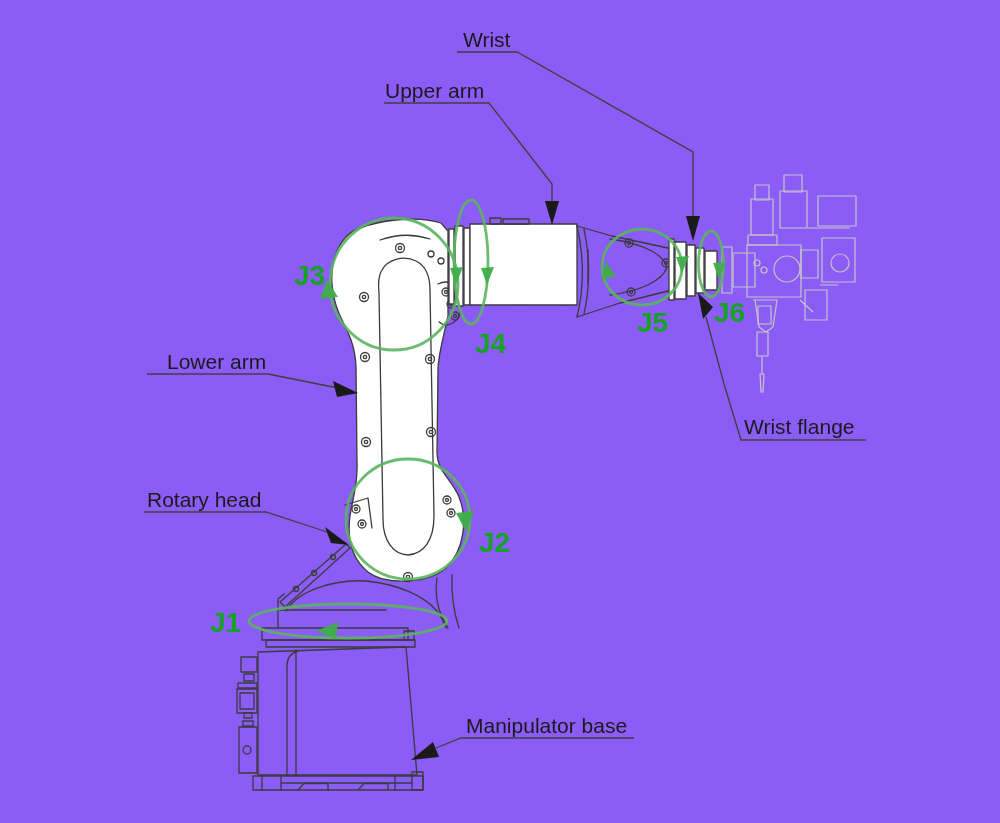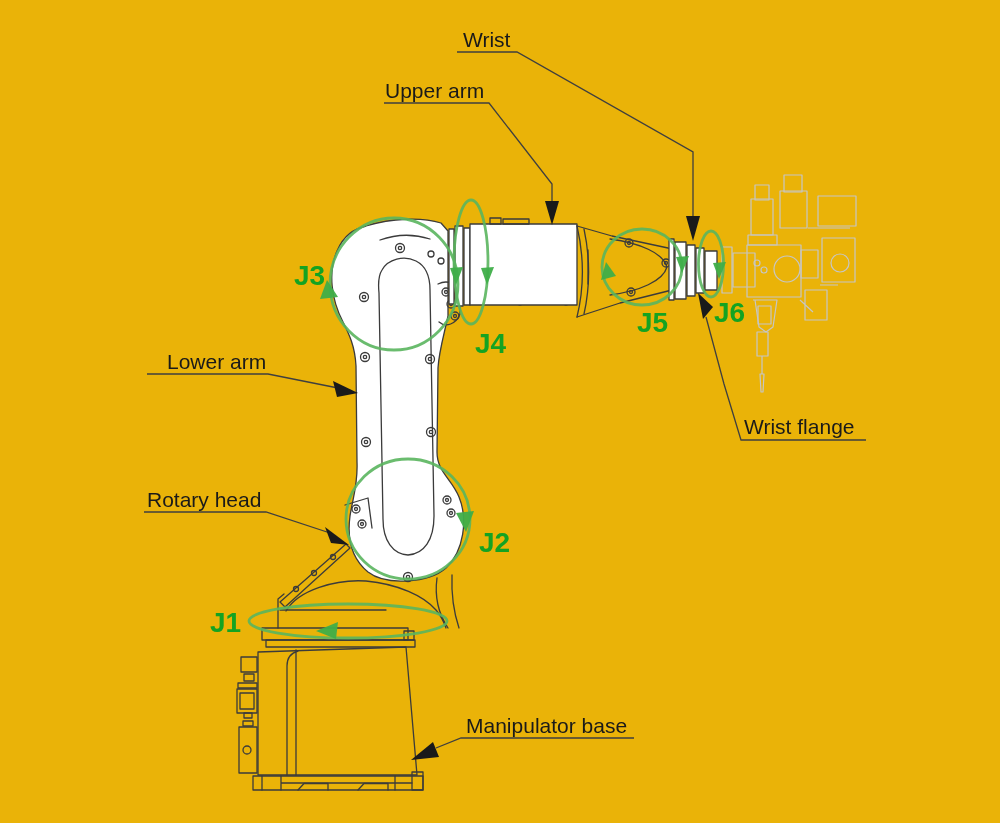--- a/index.html
+++ b/index.html
@@ -1,17 +1,17 @@
 <!DOCTYPE html>
 <html><head>
 <meta charset="utf-8">
 <style>
   html,body{margin:0;padding:0;background:#ffffff;}
   .stage{
-    position:relative;width:1000px;height:823px;background:#eab308;overflow:hidden;
+    position:relative;width:1000px;height:823px;background:#8b5cf6;overflow:hidden;
     font-family:"Liberation Sans", sans-serif;
   }
   svg{display:block;}
   .part-label{font-family:"Liberation Sans",sans-serif;font-size:21px;fill:#1a1a1a;}
   .joint-label{font-family:"Liberation Sans",sans-serif;font-size:28px;font-weight:bold;fill:#14a322;}
   .robot{stroke:#3b3b3b;stroke-width:1.3;fill:none;stroke-linejoin:round;stroke-linecap:round;}
   .robot-fill{stroke:#3b3b3b;stroke-width:1.3;fill:#ffffff;stroke-linejoin:round;}
   .gray{stroke:#c6c6c6;stroke-width:1.2;fill:none;stroke-linejoin:round;}
   .green-arc{stroke:#5ab55e;stroke-width:2.8;fill:none;opacity:0.9;}
   .green-arrow{fill:#3fae49;stroke:none;opacity:0.95;}

